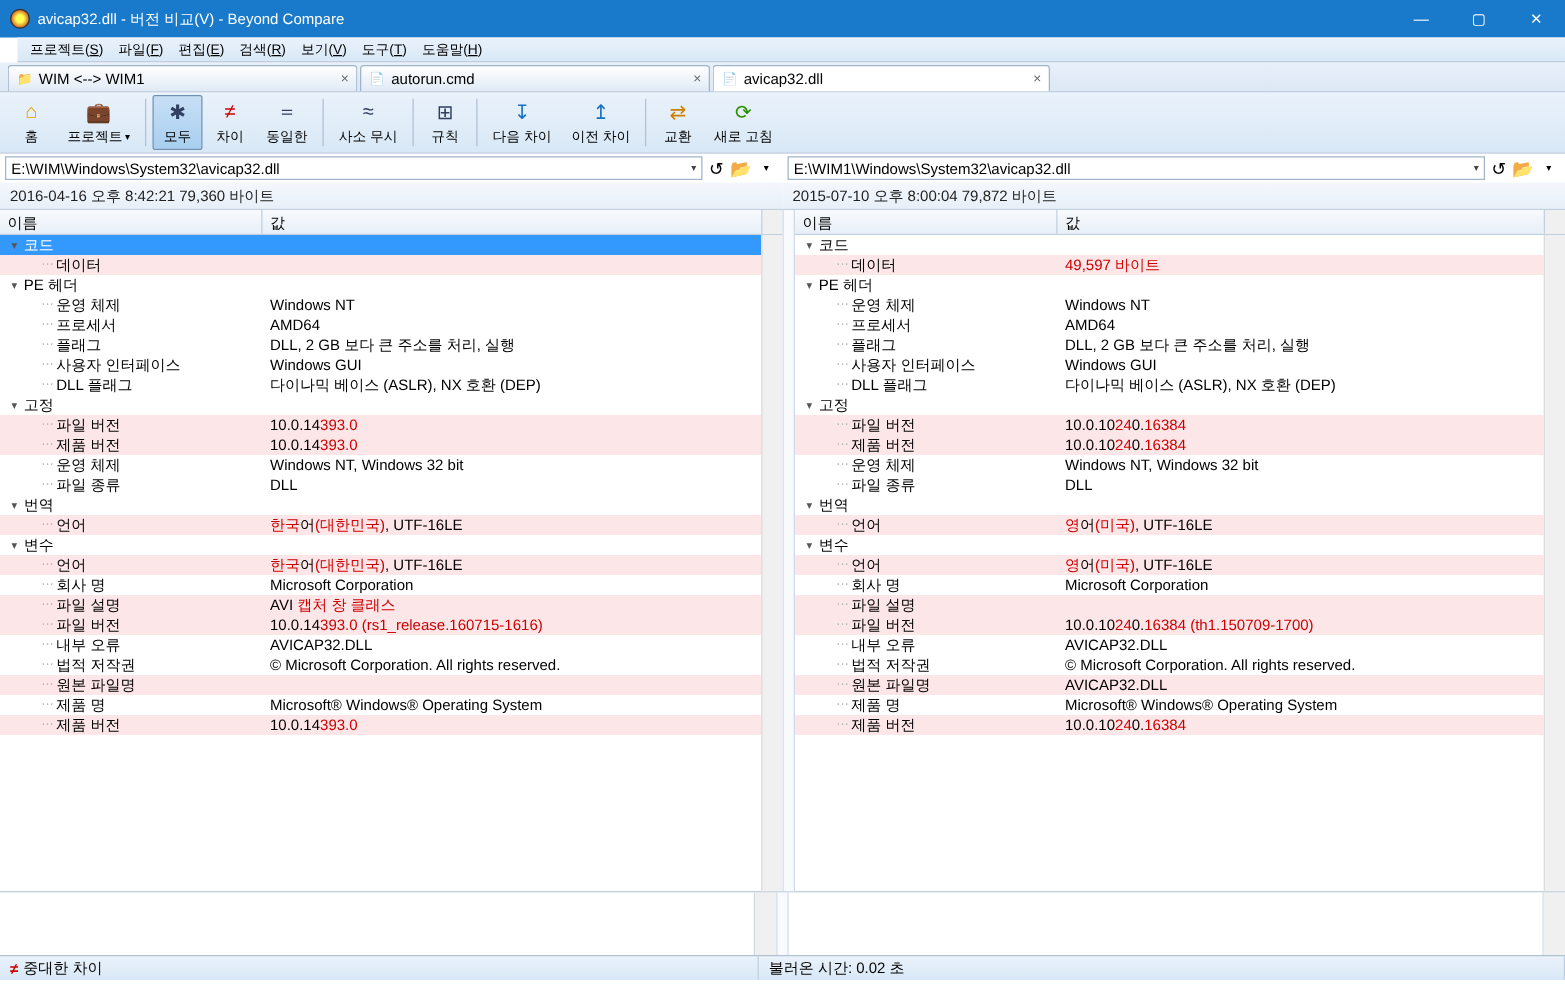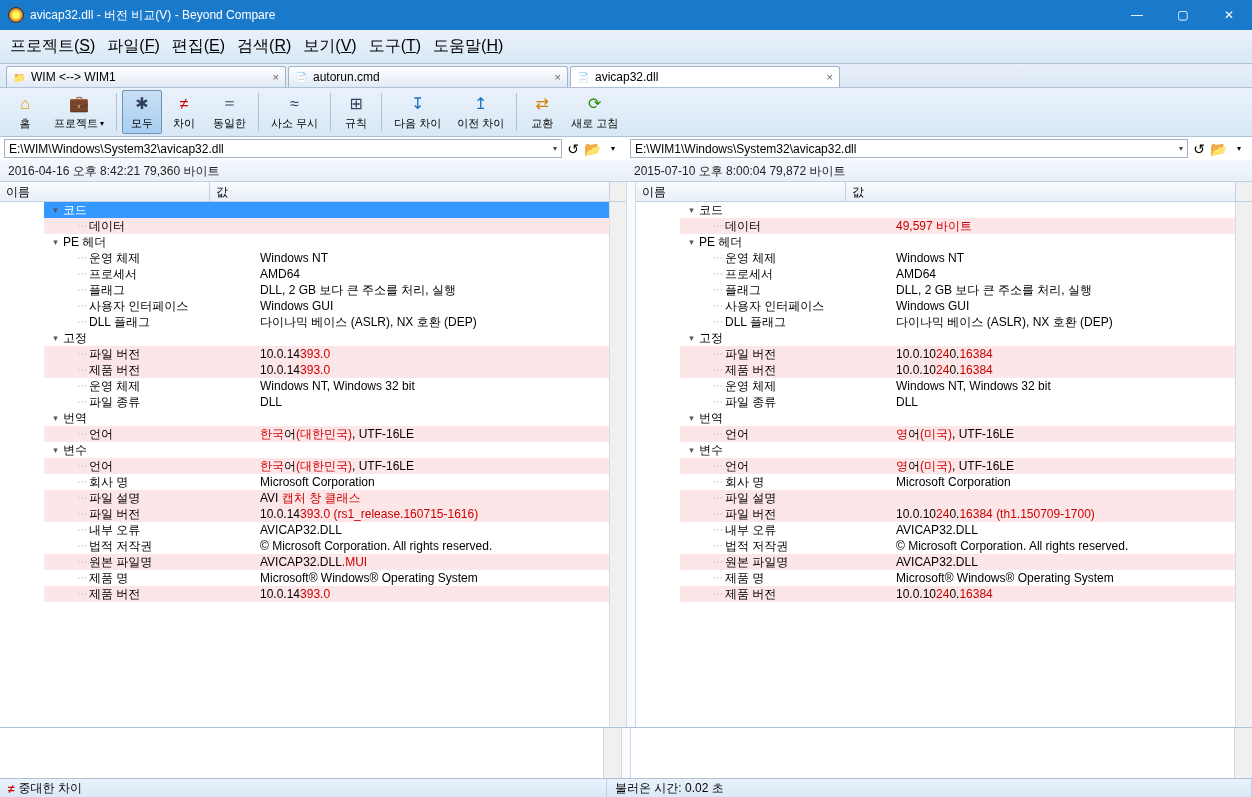--- a/index.html
+++ b/index.html
@@ -6,21 +6,21 @@
   html, body { width: 1252px; height: 797px; font-family: "Malgun Gothic", "Segoe UI", sans-serif; font-size: 12px; background: #fff; overflow: hidden; }
   
   
   .titlebar { height: 30px; background: #1979ca; color: #fff; display: flex; align-items: center; padding-left: 8px; }
   .titlebar .app-icon { width: 16px; height: 16px; margin-right: 6px; background: radial-gradient(circle, #ff5 30%, #b00 100%); border-radius: 50%; border: 1px solid #333; }
   .titlebar .title-text { flex: 1; font-size: 12px; }
   .titlebar .win-btns { display: flex; height: 100%; }
   .titlebar .win-btn { width: 46px; height: 30px; display: flex; align-items: center; justify-content: center; color: #fff; font-size: 12px; }
   
   
-  .menubar { height: 34px; background: linear-gradient(#eaf2fb, #d8e8f6); border-bottom: 1px solid #b0c0d5; display: flex; align-items: center; padding: 0 4px; font-size: 16px; }
+  .menubar { height: 20px; background: linear-gradient(#eaf2fb, #d8e8f6); border-bottom: 1px solid #b0c0d5; display: flex; align-items: center; padding: 0 4px; font-size: 11px; margin-left: 14px; }
   .menubar .menu-item { padding: 2px 6px; cursor: default; }
   .menubar .menu-item .mnemonic { text-decoration: underline; }
   
   
   .tabbar { height: 24px; background: linear-gradient(#e8f0fa, #dde8f4); border-bottom: 1px solid #b0c0d5; display: flex; align-items: flex-end; padding: 2px 6px 0 6px; }
   .doctab { height: 21px; background: linear-gradient(#fff, #e0eaf5); border: 1px solid #a0b5cc; border-bottom: none; border-radius: 3px 3px 0 0; display: flex; align-items: center; padding: 0 6px; margin-right: 2px; font-size: 12px; min-width: 120px; cursor: default; }
   .doctab.active { background: #fff; z-index: 2; position: relative; }
   .doctab .tabicon { width: 14px; height: 14px; margin-right: 4px; display: inline-flex; align-items: center; justify-content: center; font-size: 10px; }
   .doctab .tabclose { margin-left: auto; padding-left: 6px; color: #666; font-size: 11px; }
   
@@ -46,21 +46,21 @@
   
   .colheadrow { height: 20px; display: flex; }
   .colheadhalf { width: 626px; display: flex; background: linear-gradient(#f8fafd, #e8eff8); border-bottom: 1px solid #c0d0e0; font-size: 12px; }
   .colhead-name { width: 210px; padding: 2px 6px; border-right: 1px solid #c0d0e0; }
   .colhead-val { flex: 1; padding: 2px 6px; }
   .colhead-scroll { width: 17px; border-left: 1px solid #c0d0e0; background: #f0f0f0; }
   
   
   .treewrap { height: 525px; display: flex; }
   .treehalf { width: 626px; position: relative; display: flex; }
-  .tree { flex: 1; overflow: hidden; font-size: 12px; line-height: 16px; margin-left: 44px; }
+  .tree { flex: 1; overflow: hidden; font-size: 12px; line-height: 16px; }
   .treehalf .scrollbar { width: 17px; background: #f0f0f0; border-left: 1px solid #dcdcdc; }
   
   .gutter { width: 10px; background: #f8fafd; border-left: 1px solid #d0dae5; border-right: 1px solid #d0dae5; }
   
   .row { display: flex; height: 16px; align-items: center; }
   .row.diff { background: #fde6e8; }
   .row.sel { background: #3399ff; color: #fff; }
   .row .namecell { width: 210px; padding-left: 6px; overflow: hidden; white-space: nowrap; display: flex; align-items: center; }
   .row .valcell { flex: 1; padding-left: 6px; overflow: hidden; white-space: nowrap; }
   .twisty { display: inline-block; width: 11px; height: 11px; margin-right: 2px; font-size: 9px; line-height: 11px; text-align: center; color: #555; cursor: default; }
@@ -403,21 +403,20 @@
           </div>
           <div class="valcell">© Microsoft Corporation. All rights reserved.</div>
         </div>
         <div class="row diff">
           <div class="namecell">
             <span style="display:inline-block;width:14px"></span>
             <span style="display:inline-block;width:13px"></span>
             <span class="dots">⋯</span>
             <span>원본 파일명</span>
           </div>
-          <div class="valcell">AVICAP32.DLL<span class="redtxt">.MUI</span></div>
         </div>
         <div class="row">
           <div class="namecell">
             <span style="display:inline-block;width:14px"></span>
             <span style="display:inline-block;width:13px"></span>
             <span class="dots">⋯</span>
             <span>제품 명</span>
           </div>
           <div class="valcell">Microsoft® Windows® Operating System</div>
         </div>

